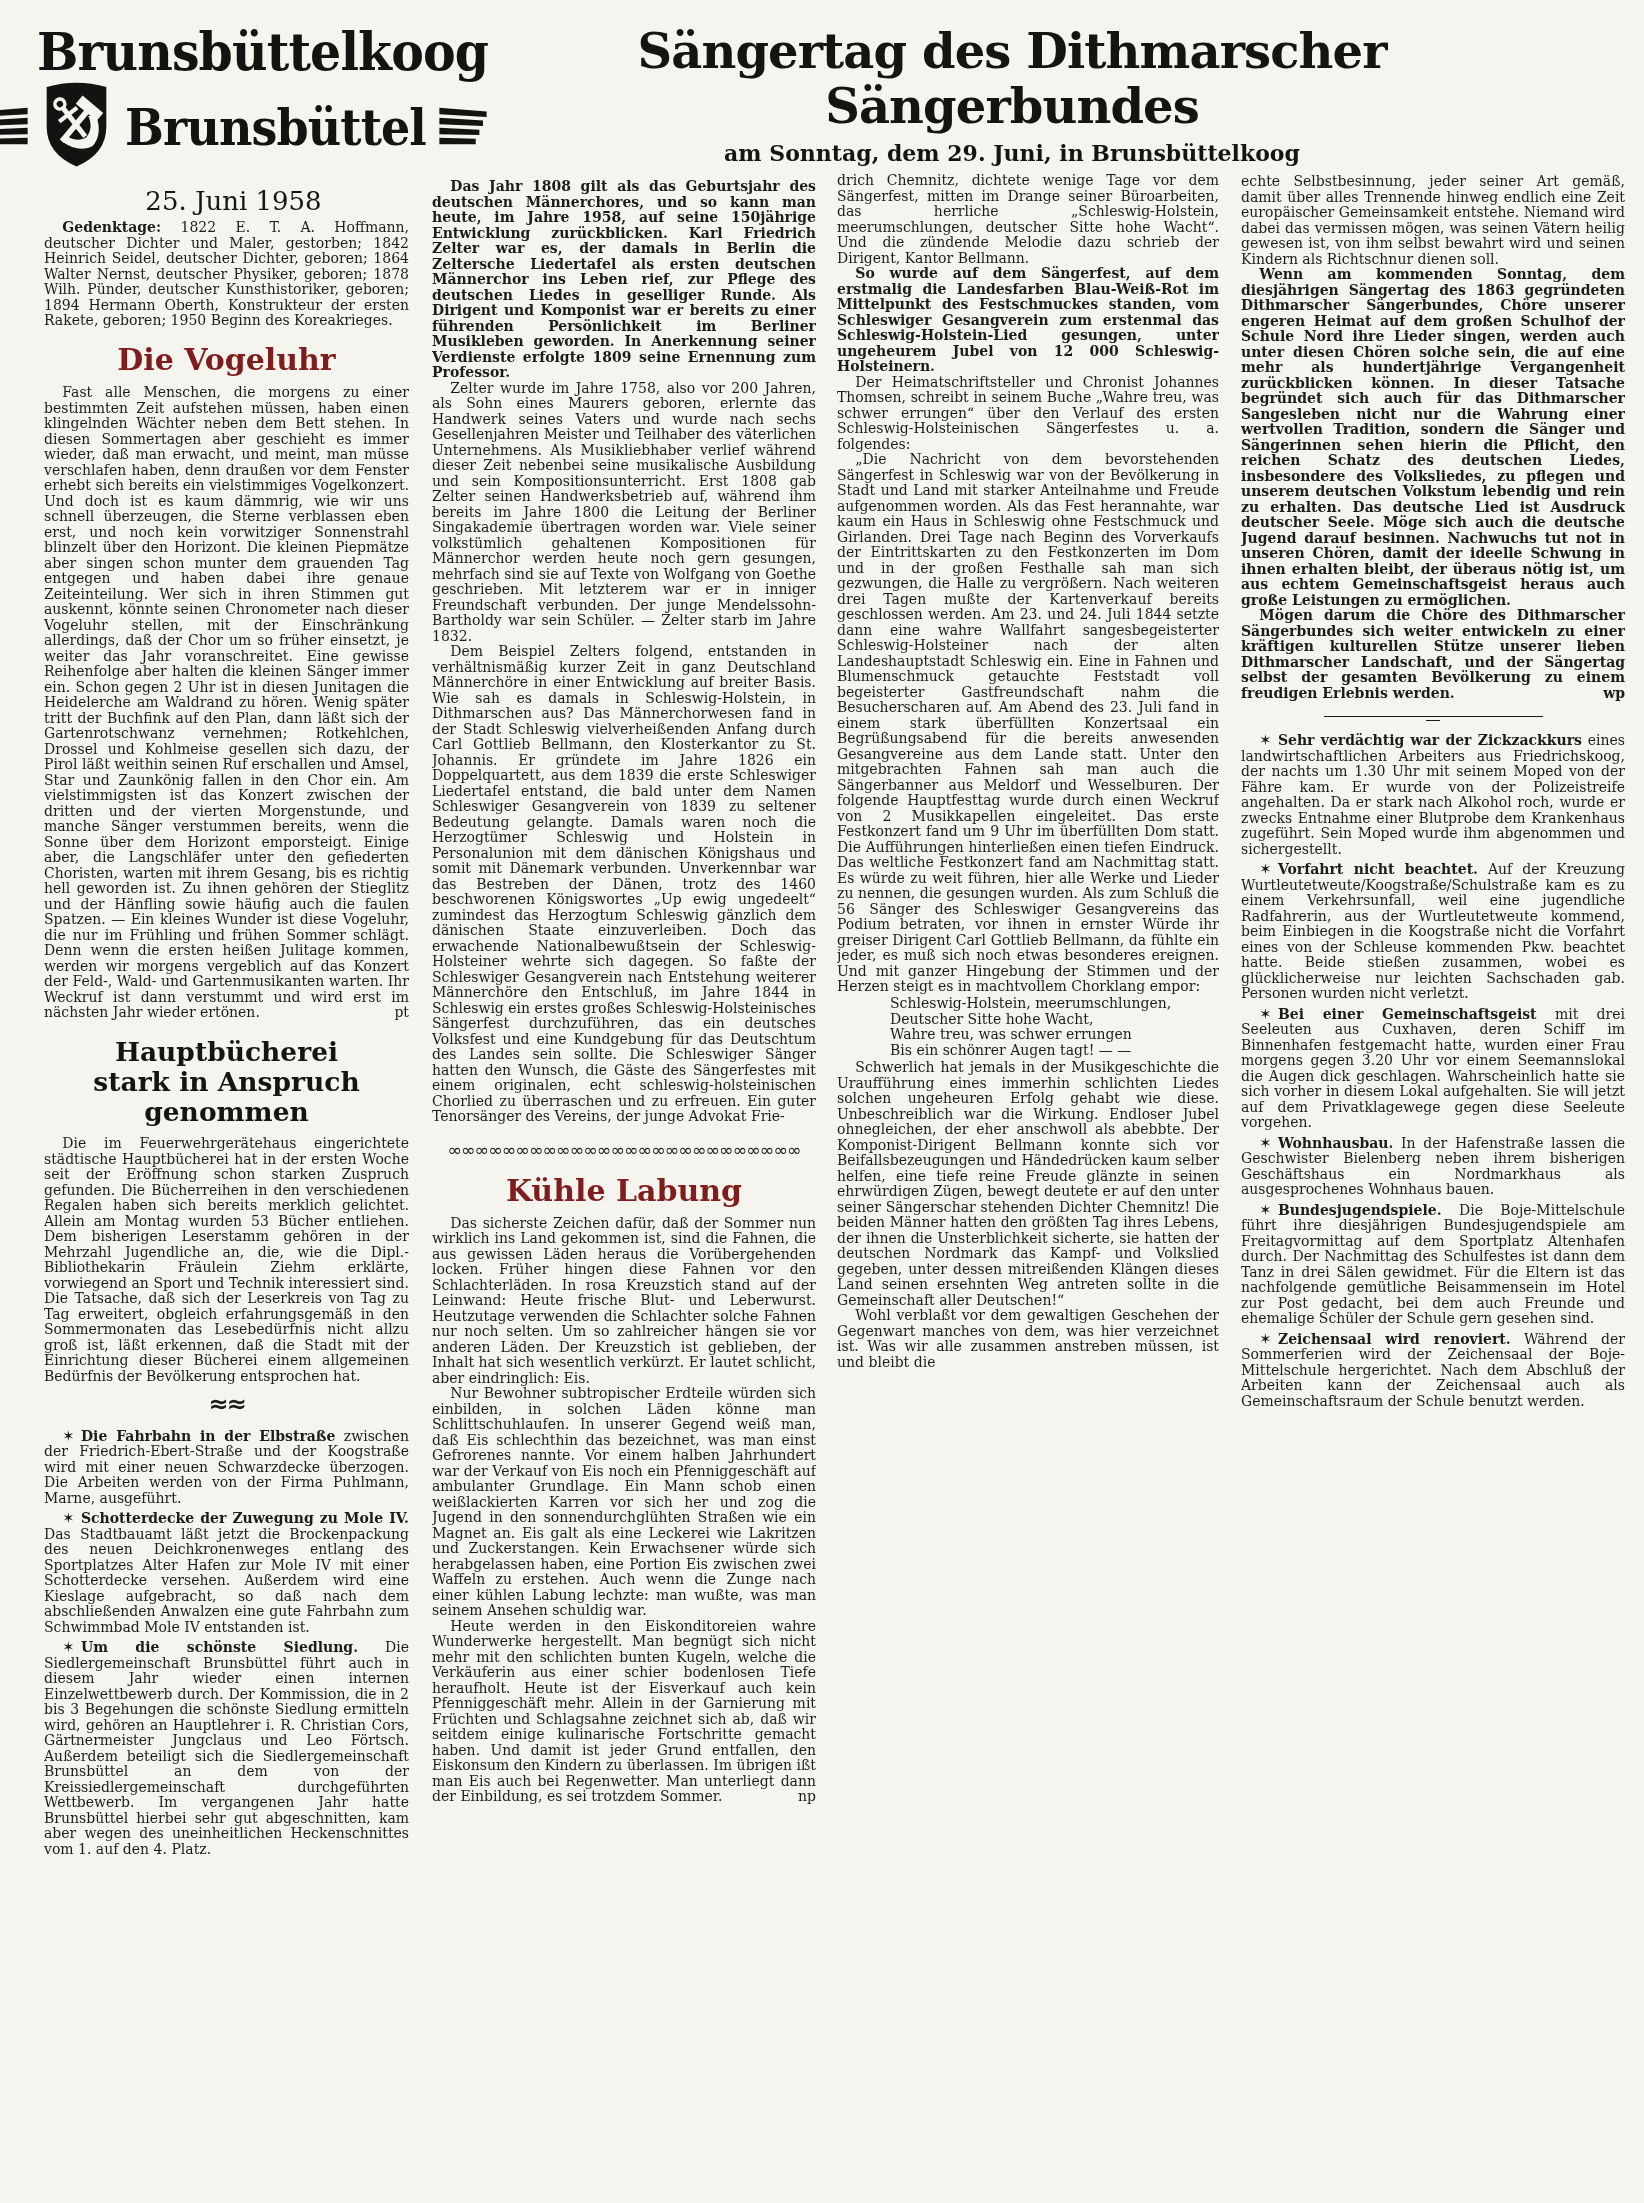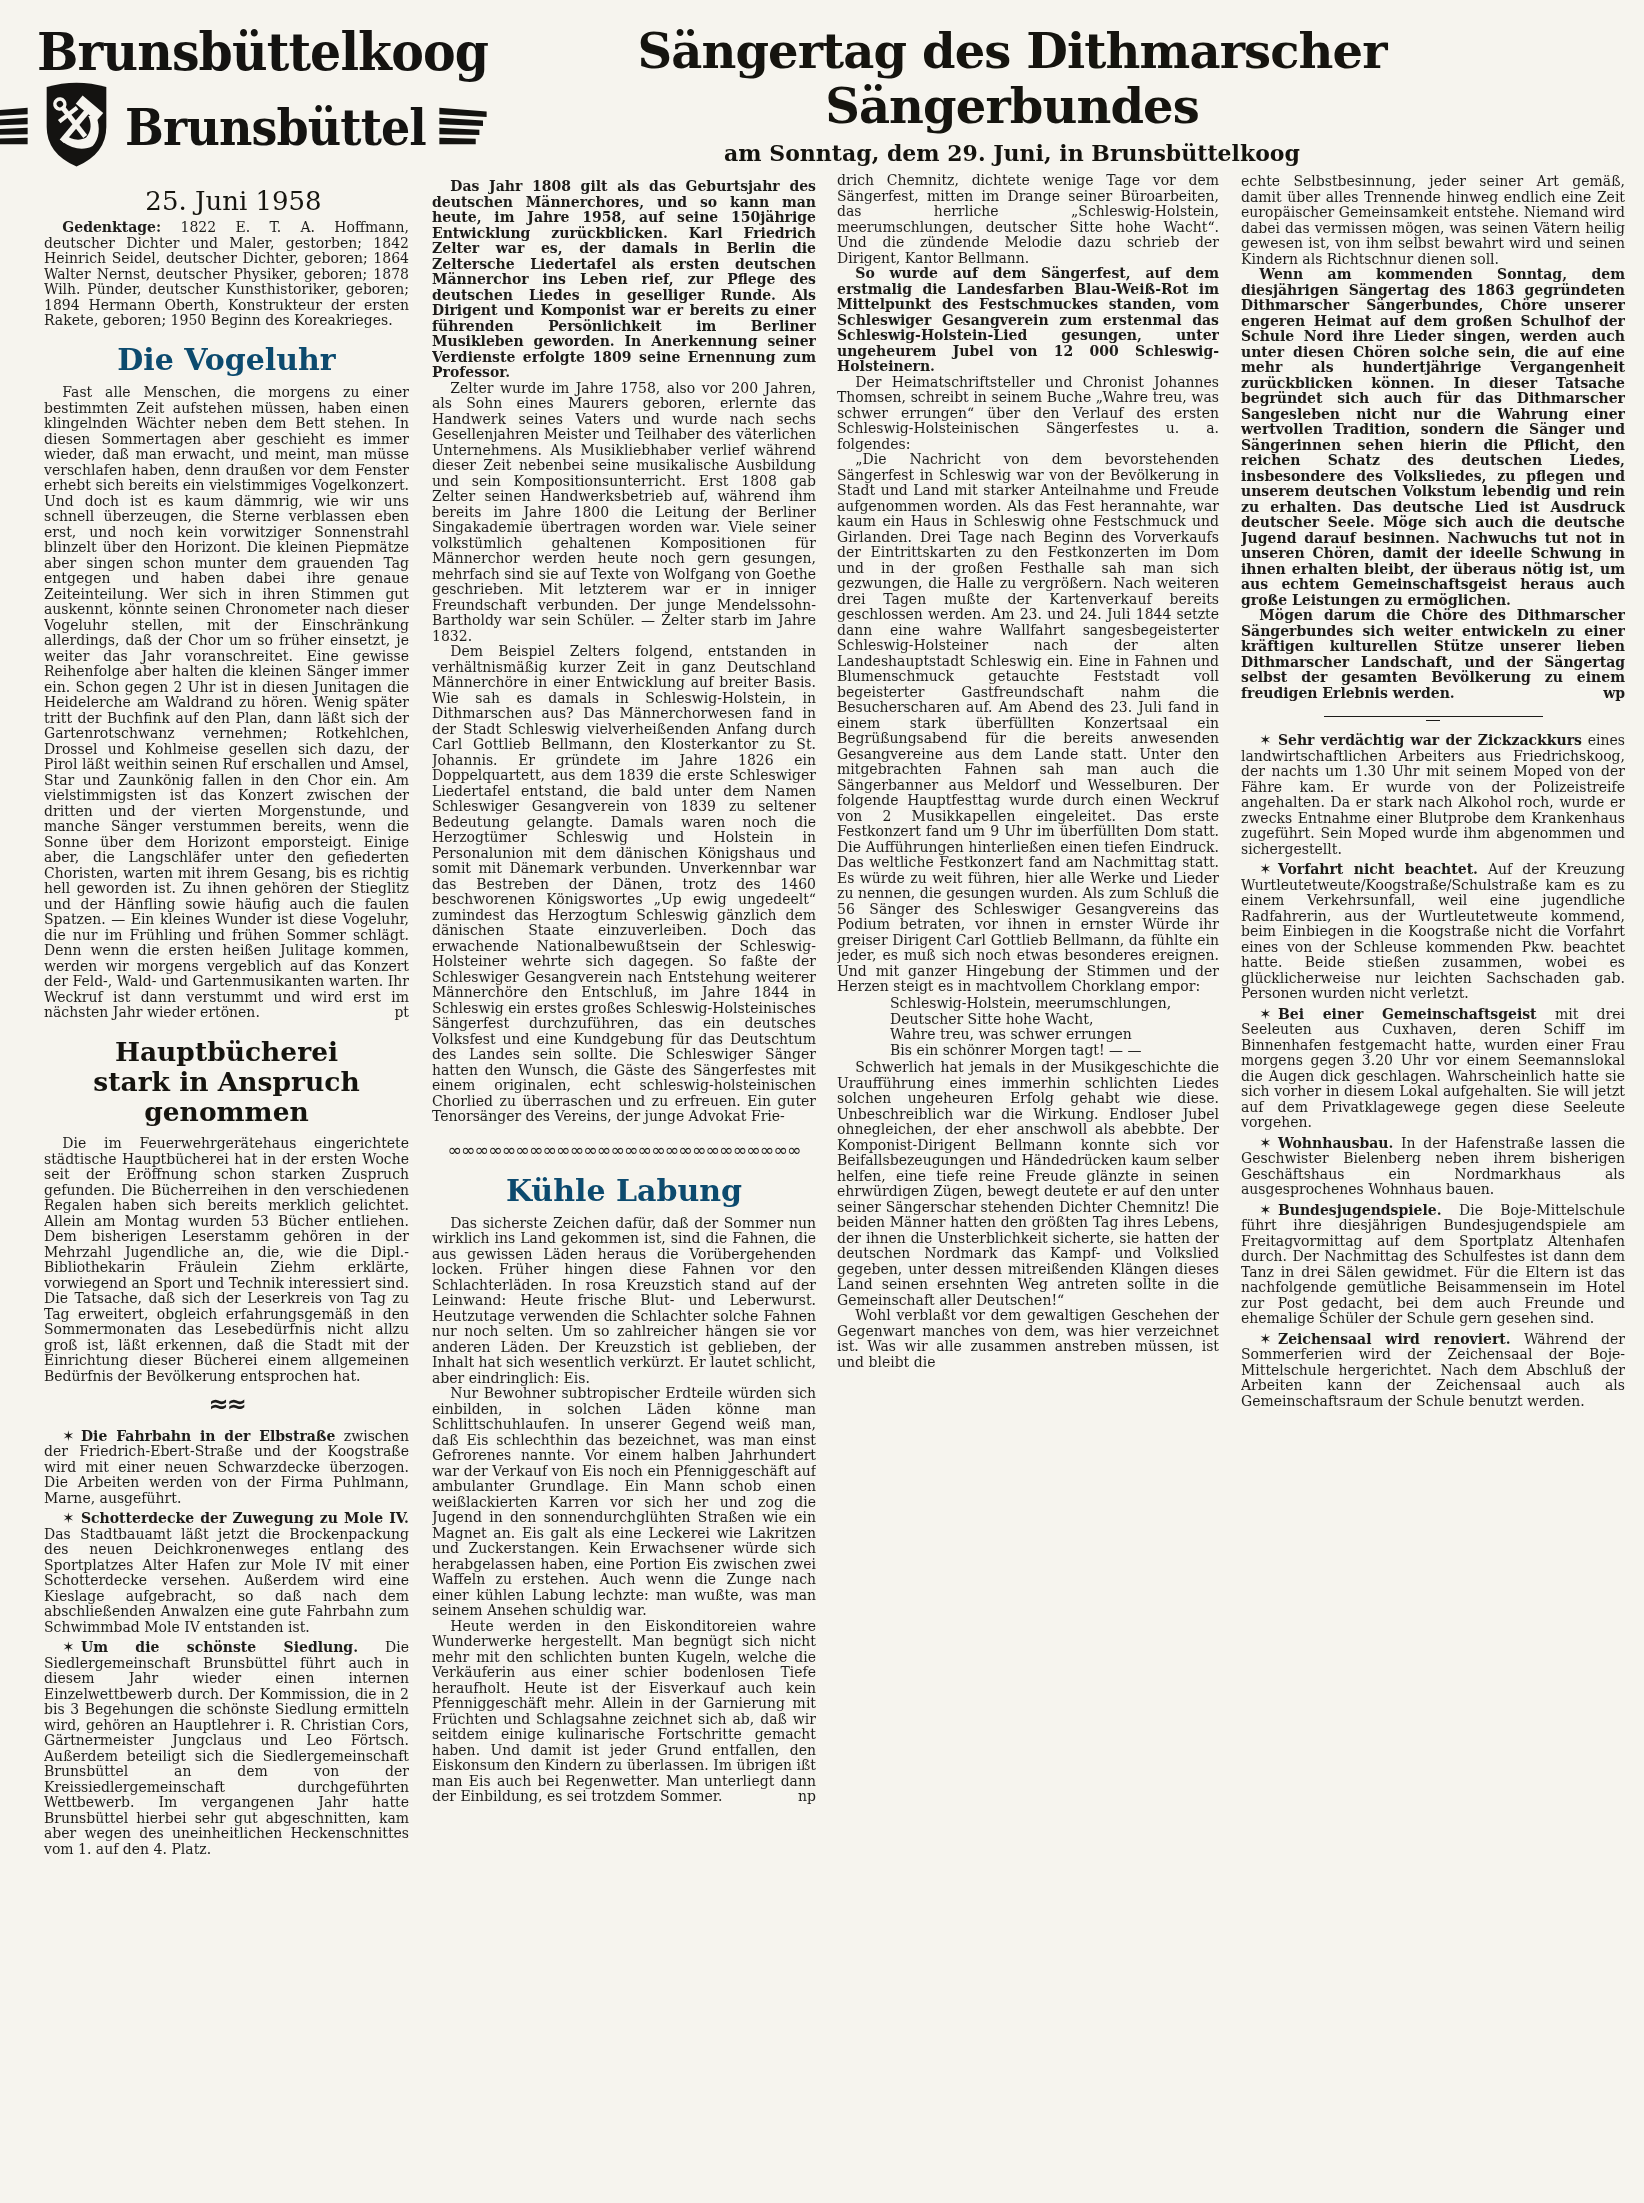--- a/index.html
+++ b/index.html
@@ -32,21 +32,21 @@
   .col2{left:432px; top:179px;width:384px;height:2021px;}
   .col3{left:837px; top:173px;width:382px;height:1736px;}
   .col4{left:1241px;top:174px;width:384px;height:1736px;}
   p{margin:0;text-indent:18.3px;}
   p.noindent{text-indent:0;}
   .b{font-weight:bold;}
   p.pb{font-weight:bold;}
   .sig{float:right;padding-left:9.1px;}
   
   .art-title{font-size:30px;font-weight:bold;text-align:center;text-indent:0;
-             margin:14.6px 0 9.1px 0;line-height:33px;color:#0c4a6e;}
+             margin:14.6px 0 9.1px 0;line-height:33px;color:#7f1d1d;}
   .art-title2{font-size:26.5px;font-weight:bold;text-align:center;text-indent:0;
               margin:16.4px 0 9.1px 0;line-height:30px;color:#15140f;}
   
   .squiggle{ text-align:center;font-size:24px;line-height:27.4px;margin:7.3px 0 9.1px 0;
              font-family:"DejaVu Sans","Liberation Sans",sans-serif;font-weight:bold;letter-spacing:-1.8px;}
   .chain{ text-align:center;font-size:17.4px;line-height:18.3px;margin:16.4px 0 1.8px 0;
           font-family:"DejaVu Sans","Liberation Sans",sans-serif;letter-spacing:-0.9px;
           white-space:nowrap;overflow:hidden;}
   .end-rule{width:219px;border-top:1.8px solid #1b1a18;margin:14.6px auto 3.7px auto;}
   .end-dash{width:14.6px;border-top:1.8px solid #1b1a18;margin:0 auto 11px auto;}
@@ -158,21 +158,21 @@
 
   <div class="col col3">
     <p class="noindent">drich Chemnitz, dichtete wenige Tage vor dem Sängerfest, mitten im Drange seiner Büroarbeiten, das herrliche „Schleswig-Holstein, meerumschlungen, deutscher Sitte hohe Wacht“. Und die zündende Melodie dazu schrieb der Dirigent, Kantor Bellmann.</p>
     <p class="pb">So wurde auf dem Sängerfest, auf dem erstmalig die Landesfarben Blau-Weiß-Rot im Mittelpunkt des Festschmuckes standen, vom Schleswiger Gesangverein zum erstenmal das Schleswig-Holstein-Lied gesungen, unter ungeheurem Jubel von 12 000 Schleswig-Holsteinern.</p>
     <p>Der Heimatschriftsteller und Chronist Johannes Thomsen, schreibt in seinem Buche „Wahre treu, was schwer errungen“ über den Verlauf des ersten Schleswig-Holsteinischen Sängerfestes u. a. folgendes:</p>
     <p>„Die Nachricht von dem bevorstehenden Sängerfest in Schleswig war von der Bevölkerung in Stadt und Land mit starker Anteilnahme und Freude aufgenommen worden. Als das Fest herannahte, war kaum ein Haus in Schleswig ohne Festschmuck und Girlanden. Drei Tage nach Beginn des Vorverkaufs der Eintrittskarten zu den Festkonzerten im Dom und in der großen Festhalle sah man sich gezwungen, die Halle zu vergrößern. Nach weiteren drei Tagen mußte der Kartenverkauf bereits geschlossen werden. Am 23. und 24. Juli 1844 setzte dann eine wahre Wallfahrt sangesbegeisterter Schleswig-Holsteiner nach der alten Landeshauptstadt Schleswig ein. Eine in Fahnen und Blumenschmuck getauchte Feststadt voll begeisterter Gastfreundschaft nahm die Besucherscharen auf. Am Abend des 23. Juli fand in einem stark überfüllten Konzertsaal ein Begrüßungsabend für die bereits anwesenden Gesangvereine aus dem Lande statt. Unter den mitgebrachten Fahnen sah man auch die Sängerbanner aus Meldorf und Wesselburen. Der folgende Hauptfesttag wurde durch einen Weckruf von 2 Musikkapellen eingeleitet. Das erste Festkonzert fand um 9 Uhr im überfüllten Dom statt. Die Aufführungen hinterließen einen tiefen Eindruck. Das weltliche Festkonzert fand am Nachmittag statt. Es würde zu weit führen, hier alle Werke und Lieder zu nennen, die gesungen wurden. Als zum Schluß die 56 Sänger des Schleswiger Gesangvereins das Podium betraten, vor ihnen in ernster Würde ihr greiser Dirigent Carl Gottlieb Bellmann, da fühlte ein jeder, es muß sich noch etwas besonderes ereignen. Und mit ganzer Hingebung der Stimmen und der Herzen steigt es in machtvollem Chorklang empor:</p>
     <div class="verse">
       <div>Schleswig-Holstein, meerumschlungen,</div>
       <div>Deutscher Sitte hohe Wacht,</div>
       <div>Wahre treu, was schwer errungen</div>
-      <div>Bis ein schönrer Morgen tagt! — —</div>
+      <div>Bis ein schönrer Augen tagt! — —</div>
     </div>
     <p>Schwerlich hat jemals in der Musikgeschichte die Uraufführung eines immerhin schlichten Liedes solchen ungeheuren Erfolg gehabt wie diese. Unbeschreiblich war die Wirkung. Endloser Jubel ohnegleichen, der eher anschwoll als abebbte. Der Komponist-Dirigent Bellmann konnte sich vor Beifallsbezeugungen und Händedrücken kaum selber helfen, eine tiefe reine Freude glänzte in seinen ehrwürdigen Zügen, bewegt deutete er auf den unter seiner Sängerschar stehenden Dichter Chemnitz! Die beiden Männer hatten den größten Tag ihres Lebens, der ihnen die Unsterblichkeit sicherte, sie hatten der deutschen Nordmark das Kampf- und Volkslied gegeben, unter dessen mitreißenden Klängen dieses Land seinen ersehnten Weg antreten sollte in die Gemeinschaft aller Deutschen!“</p>
     <p>Wohl verblaßt vor dem gewaltigen Geschehen der Gegenwart manches von dem, was hier verzeichnet ist. Was wir alle zusammen anstreben müssen, ist und bleibt die</p>
   </div>
 
   <div class="col col4">
     <p class="noindent">echte Selbstbesinnung, jeder seiner Art gemäß, damit über alles Trennende hinweg endlich eine Zeit europäischer Gemeinsamkeit entstehe. Niemand wird dabei das vermissen mögen, was seinen Vätern heilig gewesen ist, von ihm selbst bewahrt wird und seinen Kindern als Richtschnur dienen soll.</p>
     <p class="pb">Wenn am kommenden Sonntag, dem diesjährigen Sängertag des 1863 gegründeten Dithmarscher Sängerbundes, Chöre unserer engeren Heimat auf dem großen Schulhof der Schule Nord ihre Lieder singen, werden auch unter diesen Chören solche sein, die auf eine mehr als hundertjährige Vergangenheit zurückblicken können. In dieser Tatsache begründet sich auch für das Dithmarscher Sangesleben nicht nur die Wahrung einer wertvollen Tradition, sondern die Sänger und Sängerinnen sehen hierin die Pflicht, den reichen Schatz des deutschen Liedes, insbesondere des Volksliedes, zu pflegen und unserem deutschen Volkstum lebendig und rein zu erhalten. Das deutsche Lied ist Ausdruck deutscher Seele. Möge sich auch die deutsche Jugend darauf besinnen. Nachwuchs tut not in unseren Chören, damit der ideelle Schwung in ihnen erhalten bleibt, der überaus nötig ist, um aus echtem Gemeinschaftsgeist heraus auch große Leistungen zu ermöglichen.</p>
     <p class="pb">
       <span>Mögen darum die Chöre des Dithmarscher Sängerbundes sich weiter entwickeln zu einer kräftigen kulturellen Stütze unserer lieben Dithmarscher Landschaft, und der Sängertag selbst der gesamten Bevölkerung zu einem freudigen Erlebnis werden.</span>

